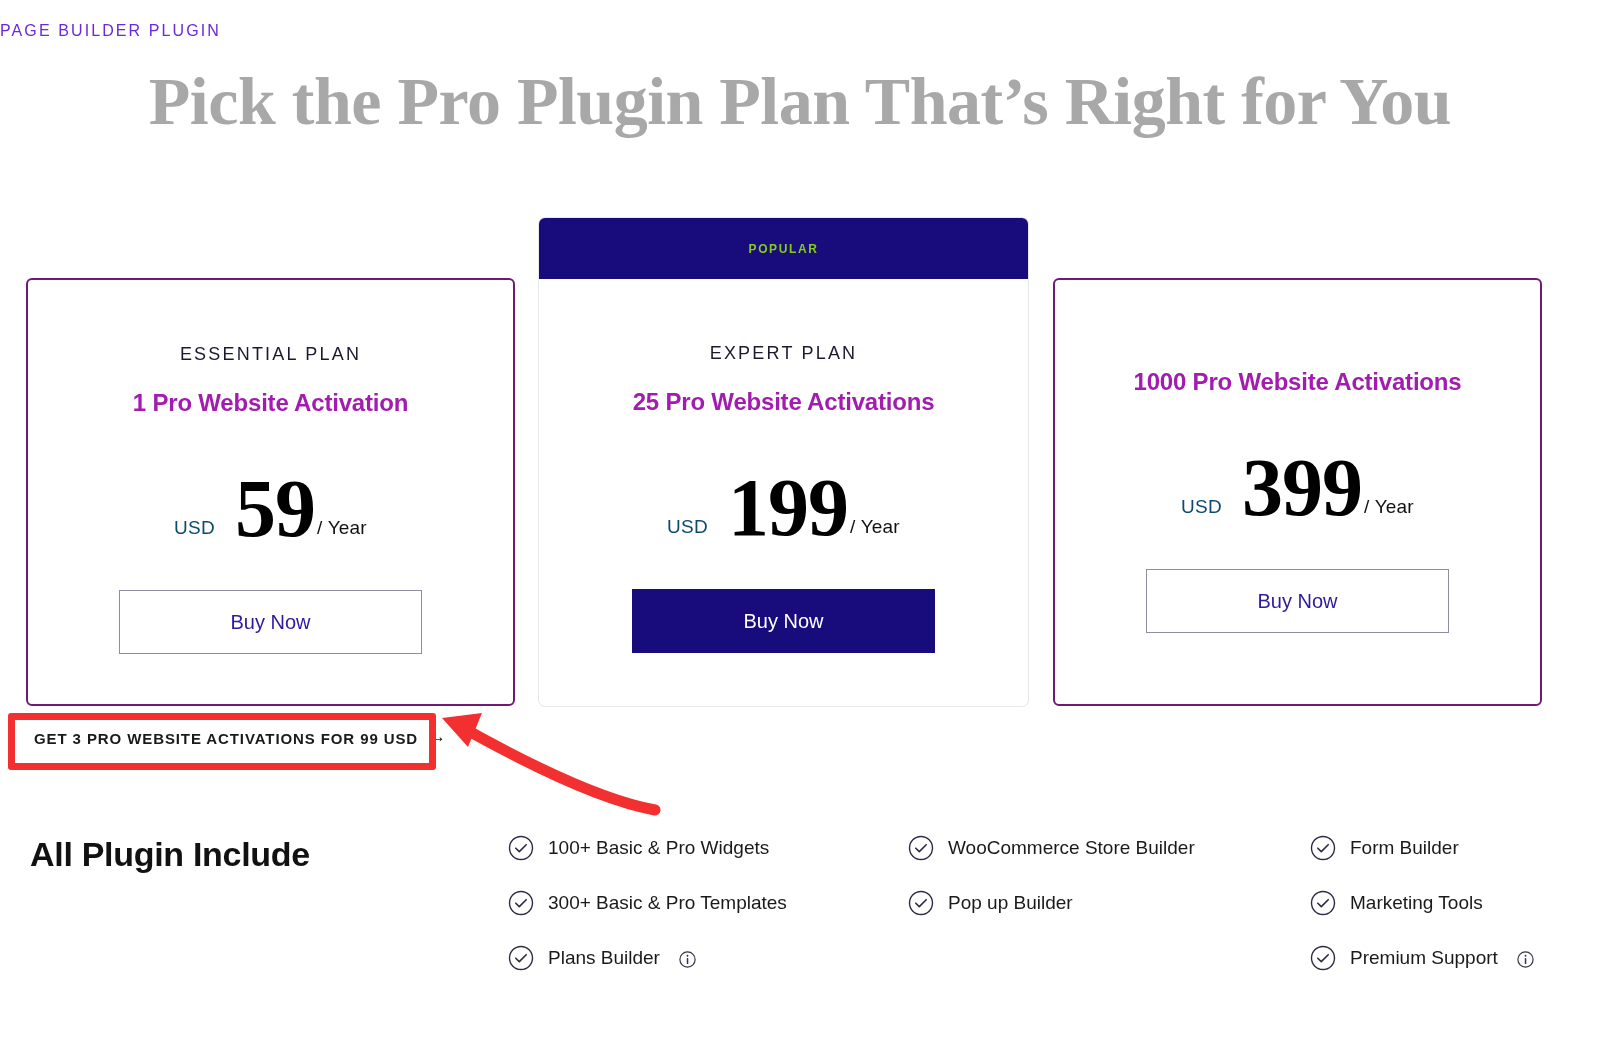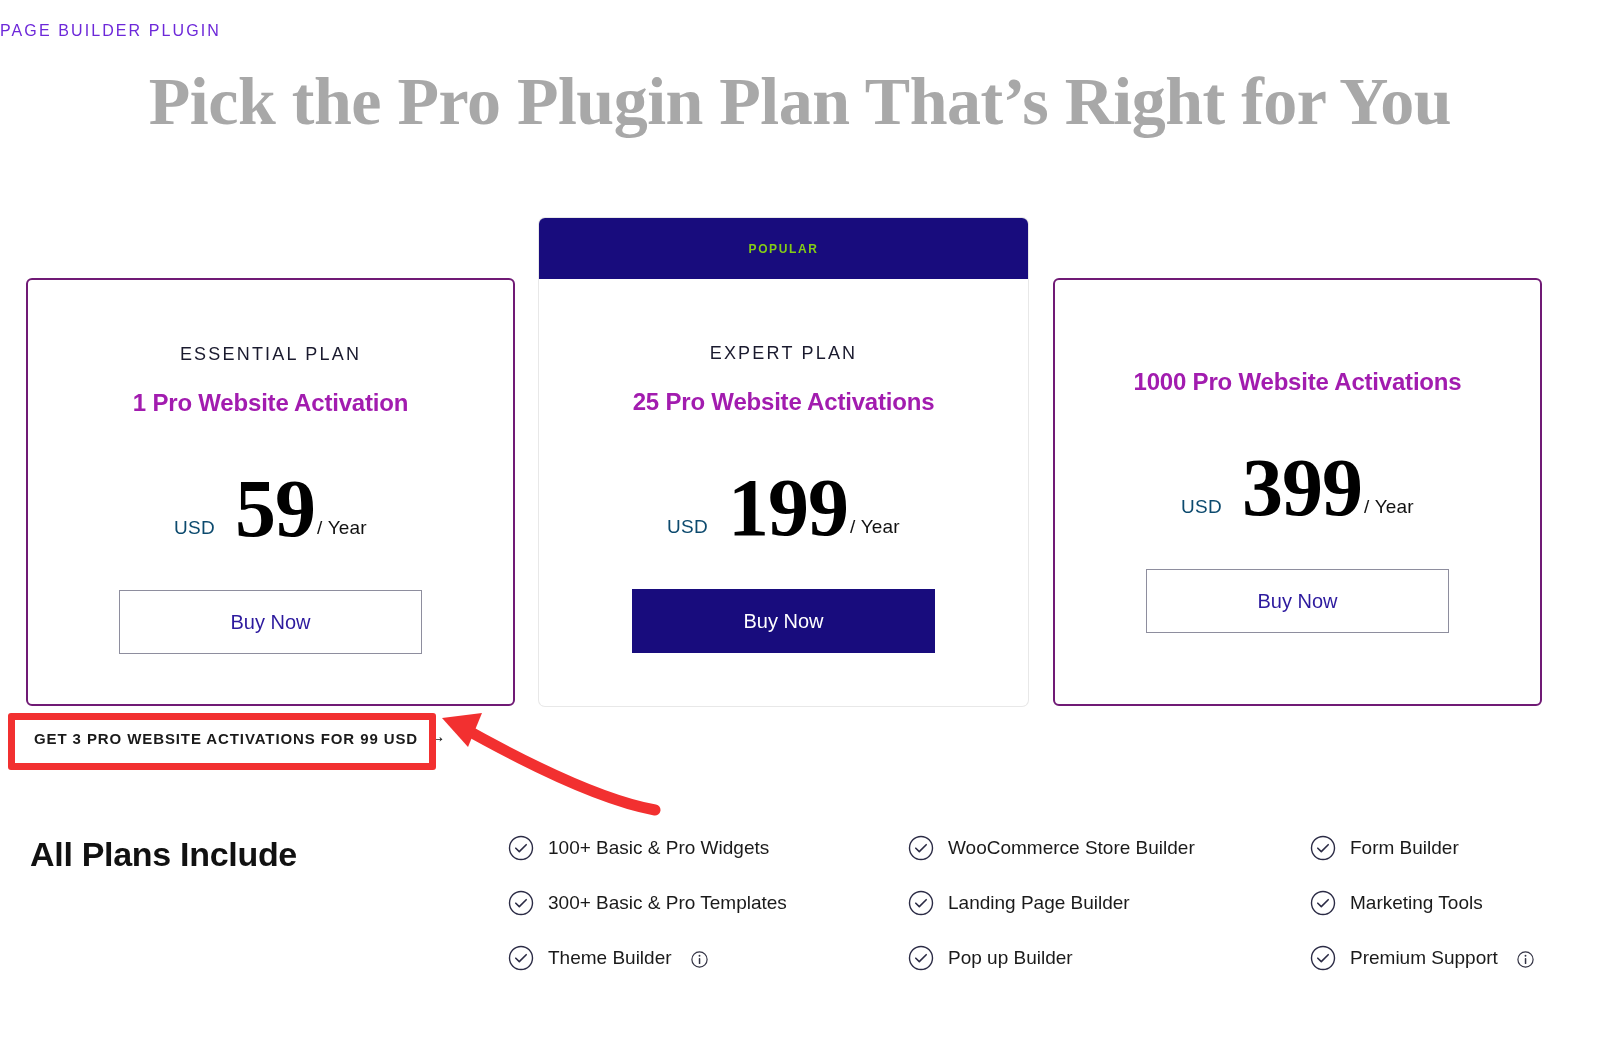--- a/index.html
+++ b/index.html
@@ -290,21 +290,21 @@
     </a>
   </div>
 
   <div class="annot-box"></div>
   <svg class="annot-arrow" viewBox="0 0 240 130">
     <path d="M 225 110 C 170 100, 90 60, 28 25" stroke="#f23030" stroke-width="11" fill="none" stroke-linecap="round"></path>
     <path d="M 12 18 L 52 13 L 38 47 Z" fill="#f23030"></path>
   </svg>
 
   <div class="features">
-    <div class="features-title">All Plans Include</div>
+    <div class="features-title">All Plugin Include</div>
 
     <div class="feature-col feature-col-1">
       <div class="feature-item">
         <svg class="check-icon" width="26" height="26" viewBox="0 0 26 26">
           <circle cx="13" cy="13" r="11.5" fill="none" stroke="#2b2b45" stroke-width="1.4"></circle>
           <path d="M7.8 13.2 L11.3 16.6 L18.2 9.7" fill="none" stroke="#2b2b45" stroke-width="1.6" stroke-linecap="round" stroke-linejoin="round"></path>
         </svg>
         <span>100+ Basic &amp; Pro Widgets</span>
       </div>
       <div class="feature-item">
@@ -312,43 +312,36 @@
           <circle cx="13" cy="13" r="11.5" fill="none" stroke="#2b2b45" stroke-width="1.4"></circle>
           <path d="M7.8 13.2 L11.3 16.6 L18.2 9.7" fill="none" stroke="#2b2b45" stroke-width="1.6" stroke-linecap="round" stroke-linejoin="round"></path>
         </svg>
         <span>300+ Basic &amp; Pro Templates</span>
       </div>
       <div class="feature-item">
         <svg class="check-icon" width="26" height="26" viewBox="0 0 26 26">
           <circle cx="13" cy="13" r="11.5" fill="none" stroke="#2b2b45" stroke-width="1.4"></circle>
           <path d="M7.8 13.2 L11.3 16.6 L18.2 9.7" fill="none" stroke="#2b2b45" stroke-width="1.6" stroke-linecap="round" stroke-linejoin="round"></path>
         </svg>
-        <span>Theme Builder</span>
+        <span>Plans Builder</span>
         <svg class="info-icon" width="17" height="17" viewBox="0 0 17 17">
           <circle cx="8.5" cy="8.5" r="7.6" fill="none" stroke="#333344" stroke-width="1.2"></circle>
           <circle cx="8.5" cy="4.8" r="0.95" fill="#333344"></circle>
           <rect x="7.8" y="7.1" width="1.5" height="6" rx="0.6" fill="#333344"></rect>
         </svg>
       </div>
     </div>
 
     <div class="feature-col feature-col-2">
       <div class="feature-item">
         <svg class="check-icon" width="26" height="26" viewBox="0 0 26 26">
           <circle cx="13" cy="13" r="11.5" fill="none" stroke="#2b2b45" stroke-width="1.4"></circle>
           <path d="M7.8 13.2 L11.3 16.6 L18.2 9.7" fill="none" stroke="#2b2b45" stroke-width="1.6" stroke-linecap="round" stroke-linejoin="round"></path>
         </svg>
         <span>WooCommerce Store Builder</span>
-      </div>
-      <div class="feature-item">
-        <svg class="check-icon" width="26" height="26" viewBox="0 0 26 26">
-          <circle cx="13" cy="13" r="11.5" fill="none" stroke="#2b2b45" stroke-width="1.4"></circle>
-          <path d="M7.8 13.2 L11.3 16.6 L18.2 9.7" fill="none" stroke="#2b2b45" stroke-width="1.6" stroke-linecap="round" stroke-linejoin="round"></path>
-        </svg>
-        <span>Landing Page Builder</span>
       </div>
       <div class="feature-item">
         <svg class="check-icon" width="26" height="26" viewBox="0 0 26 26">
           <circle cx="13" cy="13" r="11.5" fill="none" stroke="#2b2b45" stroke-width="1.4"></circle>
           <path d="M7.8 13.2 L11.3 16.6 L18.2 9.7" fill="none" stroke="#2b2b45" stroke-width="1.6" stroke-linecap="round" stroke-linejoin="round"></path>
         </svg>
         <span>Pop up Builder</span>
       </div>
     </div>
 

